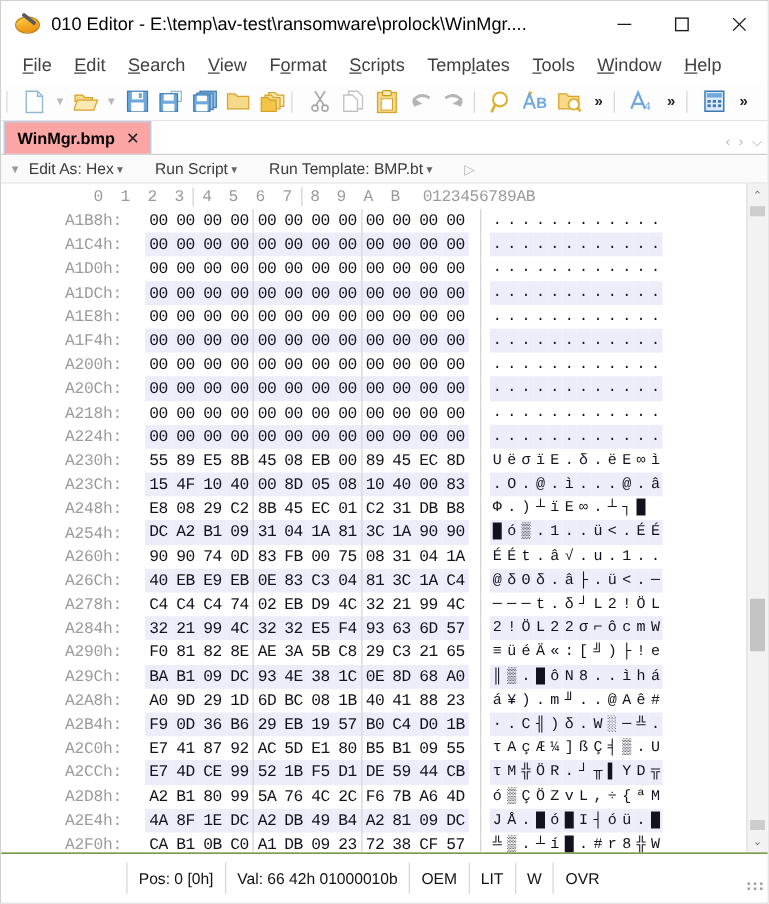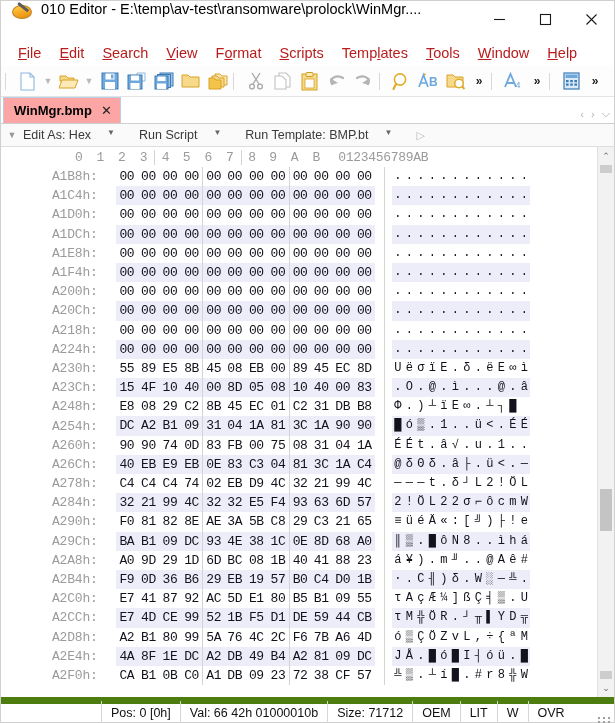--- a/index.html
+++ b/index.html
@@ -12,21 +12,21 @@
   #app {
     width: 615px; height: 723px;
     display: flex; flex-direction: column;
     background: #ffffff;
     border: 1px solid #d0d0d0;
   }
 
   
   .titlebar {
     height: 38px; min-height: 38px;
-    display: flex; 
+    display: flex; align-items: center;
     background: #ffffff;
     border-bottom: 1px solid #ffffff;
   }
   .app-icon {
     width: 22px; height: 22px; margin-left: 10px; margin-right: 8px;
     position: relative; flex: 0 0 auto;
   }
   .app-icon .disc {
     position: absolute; left: 1px; top: 4px;
     width: 20px; height: 14px; border-radius: 50%;
@@ -50,21 +50,21 @@
   }
   .wc svg { display: block; }
 
   
   .menubar {
     height: 27px; min-height: 27px;
     display: flex; align-items: center;
     padding-left: 8px; background: #ffffff;
   }
   .menu-item {
-    font-size: 14.5px; color: #b91c1c;
+    font-size: 14.5px; color: #404040;
     padding: 3px 9px; white-space: nowrap;
   }
   .menu-item u { text-decoration: underline; }
 
   
   .toolbar {
     height: 31px; min-height: 31px;
     display: flex; align-items: center;
     background: #fdfdfd; padding-left: 2px;
     border-bottom: 1px solid #e4e4e4;
@@ -97,21 +97,21 @@
   }
 
   
   .editbar {
     height: 23px; min-height: 23px;
     display: flex; align-items: center;
     background: #fafafa; border-bottom: 1px solid #dedede;
     font-size: 12.5px; color: #3a3a3a;
   }
   .eb-arrow { width: 22px; text-align: center; color: #999; font-size: 9px; }
-  .eb-item { padding: 0 10px 0 0; margin-right: 14px; display: flex; align-items: flex-start; gap: 16px; white-space: nowrap;}
+  .eb-item { padding: 0 10px 0 0; margin-right: 14px; display: flex; align-items: center; gap: 1px; white-space: nowrap;}
   .eb-chev { font-size: 8px; color: #666; }
   .eb-play { color: #b6b6b6; font-size: 11px; }
 
   
   .hexwrap { flex: 1 1 auto; display: flex; min-height: 0; background: #fff; }
   .hexmain { flex: 1 1 auto; display: flex; flex-direction: column; min-width: 0; }
   .colhdr {
     height: 20px; min-height: 20px; display: flex; align-items: center;
     font-family: "Liberation Mono", monospace; font-size: 13px; color: #9b9b9b;
     background: #ffffff;
@@ -153,23 +153,23 @@
     border-left: 1px solid #e0e0e0; display: flex; flex-direction: column;
   }
   .vs-btn { height: 18px; display:flex; align-items:center; justify-content:center; color:#6b6b6b; font-size:9px; }
   .vs-track { flex: 1 1 auto; position: relative; }
   .vs-thumb { position: absolute; left: 2px; right: 2px; top: 63%; height: 42px; background: #c4c4c4; }
   .vs-pgtop { position:absolute; left:2px; right:2px; top:0; height:8px; background:#cdcdcd; }
   .vs-pgbot { position:absolute; left:2px; right:2px; bottom:0; height:8px; background:#cdcdcd; }
 
   
   .statusbar {
-    height: 25px; min-height: 25px;
+    height: 40px; min-height: 25px;
     display: flex; align-items: center;
-    background: #ffffff; border-top: 7px solid #4d7c0f;
+    background: #ffffff; border-top: 1px solid #4d7c0f;
     font-size: 12.5px; color: #111;
   }
   .sb-pad { width: 100px; }
   .sb-cell {
     padding: 0 9px; height: 25px; display: flex; align-items: center;
     border-left: 1px solid #d6d6d6; white-space: nowrap;
   }
   .sb-grip {
     margin-left: auto; width: 18px; height: 25px;
     display: flex; align-items: flex-end; justify-content: flex-end;
@@ -1280,21 +1280,20 @@
         <div class="vs-pgbot"></div>
       </div>
       <div class="vs-btn">⌄</div>
     </div>
   </div>
 
   <div class="statusbar">
     <div class="sb-pad"></div>
     <div class="sb-cell">Pos: 0 [0h]</div>
     <div class="sb-cell">Val: 66 42h 01000010b</div>
-    <div class="sb-cell">Size: 71712</div>
     <div class="sb-cell">OEM</div>
     <div class="sb-cell">LIT</div>
     <div class="sb-cell">W</div>
     <div class="sb-cell">OVR</div>
     <div class="sb-grip">
       <span class="grip-dots">
           <i></i>
           <i></i>
           <i></i>
           <i></i>

